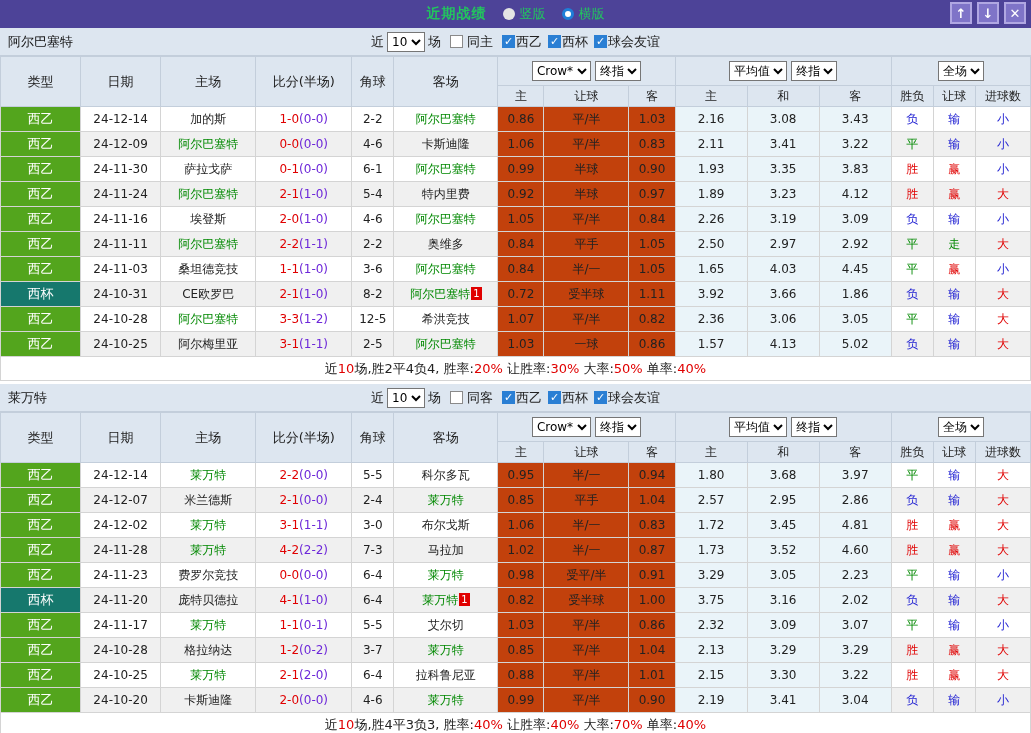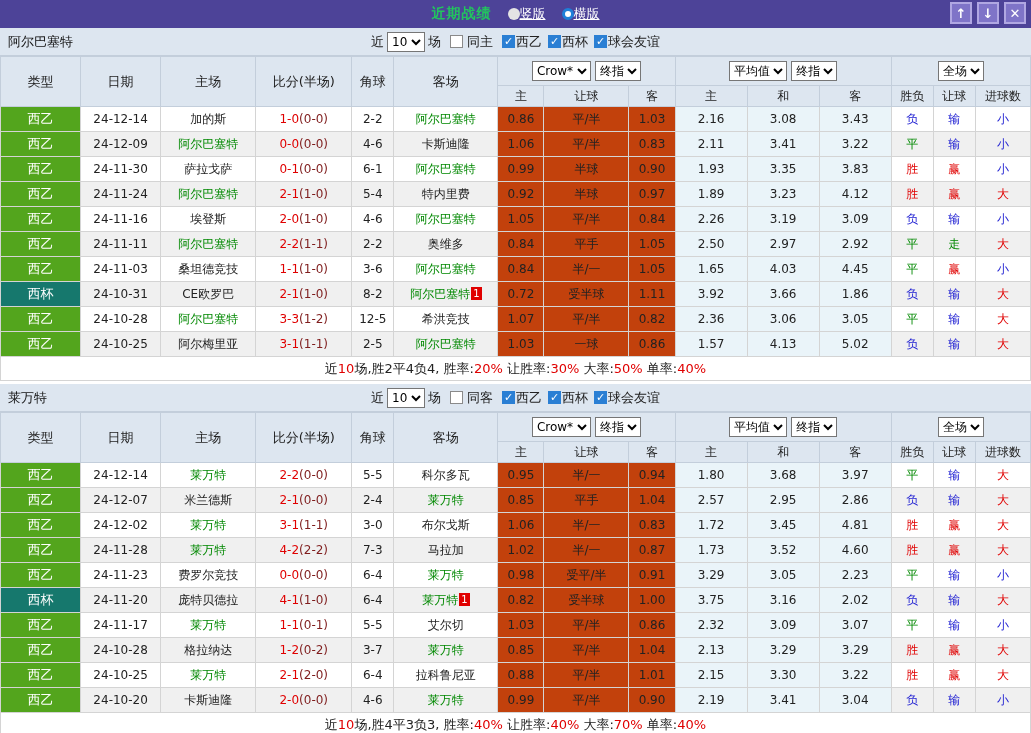--- a/index.html
+++ b/index.html
@@ -3,21 +3,21 @@
 <meta charset="utf-8">
 <style>
   html,body{margin:0;padding:0;background:#fff;}
   body{font-family:"DejaVu Sans","Liberation Sans",sans-serif;color:#222;}
   .page{width:1031px;}
 
   
   .titlebar{height:28px;background:#4d4398;position:relative;display:flex;align-items:center;justify-content:center;}
   .titlebar .title{color:#22c55e;font-weight:bold;font-size:14px;letter-spacing:1px;}
   .radio-group{display:flex;align-items:center;margin-left:16px;gap:16px;}
-  .radio{display:inline-flex;align-items:center;color:#ffffff;font-size:13px;cursor:pointer;text-decoration:underline;}
+  .radio{display:inline-flex;align-items:center;gap:5px;color:#22c55e;font-size:13px;cursor:pointer;}
   .radio .dot{width:12px;height:12px;border-radius:50%;background:#e4e4e4;box-sizing:border-box;}
   .radio.selected .dot{background:#fff;border:3px solid #1e7fd8;}
   .win-buttons{position:absolute;right:5px;top:2px;display:flex;gap:5px;}
   .win-btn{width:22px;height:22px;background:#7f74c8;border:2px solid #b0a7e2;color:#fff;font-size:13px;font-weight:bold;display:flex;align-items:center;justify-content:center;cursor:pointer;box-sizing:border-box;line-height:1;}
 
   
   .filter-bar{height:27px;background:#dde6f0;border-bottom:1px solid #c3cedb;position:relative;display:flex;align-items:center;}
   .team-name{position:absolute;left:8px;font-size:13px;color:#111;}
   .filter-center{margin:0 auto;display:flex;align-items:center;gap:3px;font-size:13px;}
   select{font-size:12px;height:20px;border:1px solid #767676;background:#fff;font-family:inherit;}
@@ -33,21 +33,21 @@
   tr.h1 th{height:28px;}
   tr.h2 th{height:20px;font-size:12px;}
   tbody td{height:24px;}
   .c-odds{background:#c2410c;}
   .c-avg{background:#eaf4f9;margin-left:47px;}
   tr.even .c-plain,tr.even .c-res{background:#f0f0f0;}
   .type-lg{background:#53a51d;color:#fff;font-size:13px;}
   .type-cup{background:#16786d;color:#fff;font-size:13px;}
   .team-hl{color:#008800;}
   .sc{color:#e00000;}
-  .half{color:#7f1d1d;text-align:center;}
+  .half{color:#6d28d9;text-align:center;}
   .res-r{color:#e00000;}
   .res-g{color:#008800;}
   .res-b{color:#2323d3;}
   .badge{display:inline-block;background:#e00000;color:#fff;font-size:10px;line-height:13px;padding:0 2px;margin-left:1px;vertical-align:1px;}
   tr.summary td{height:23px;background:#fff;font-size:13px;color:#222;border-color:#d4d4d4;}
   .red{color:#e00000;}
   .sec2{margin-top:3px;}
 </style>
 </head>
 <body>

